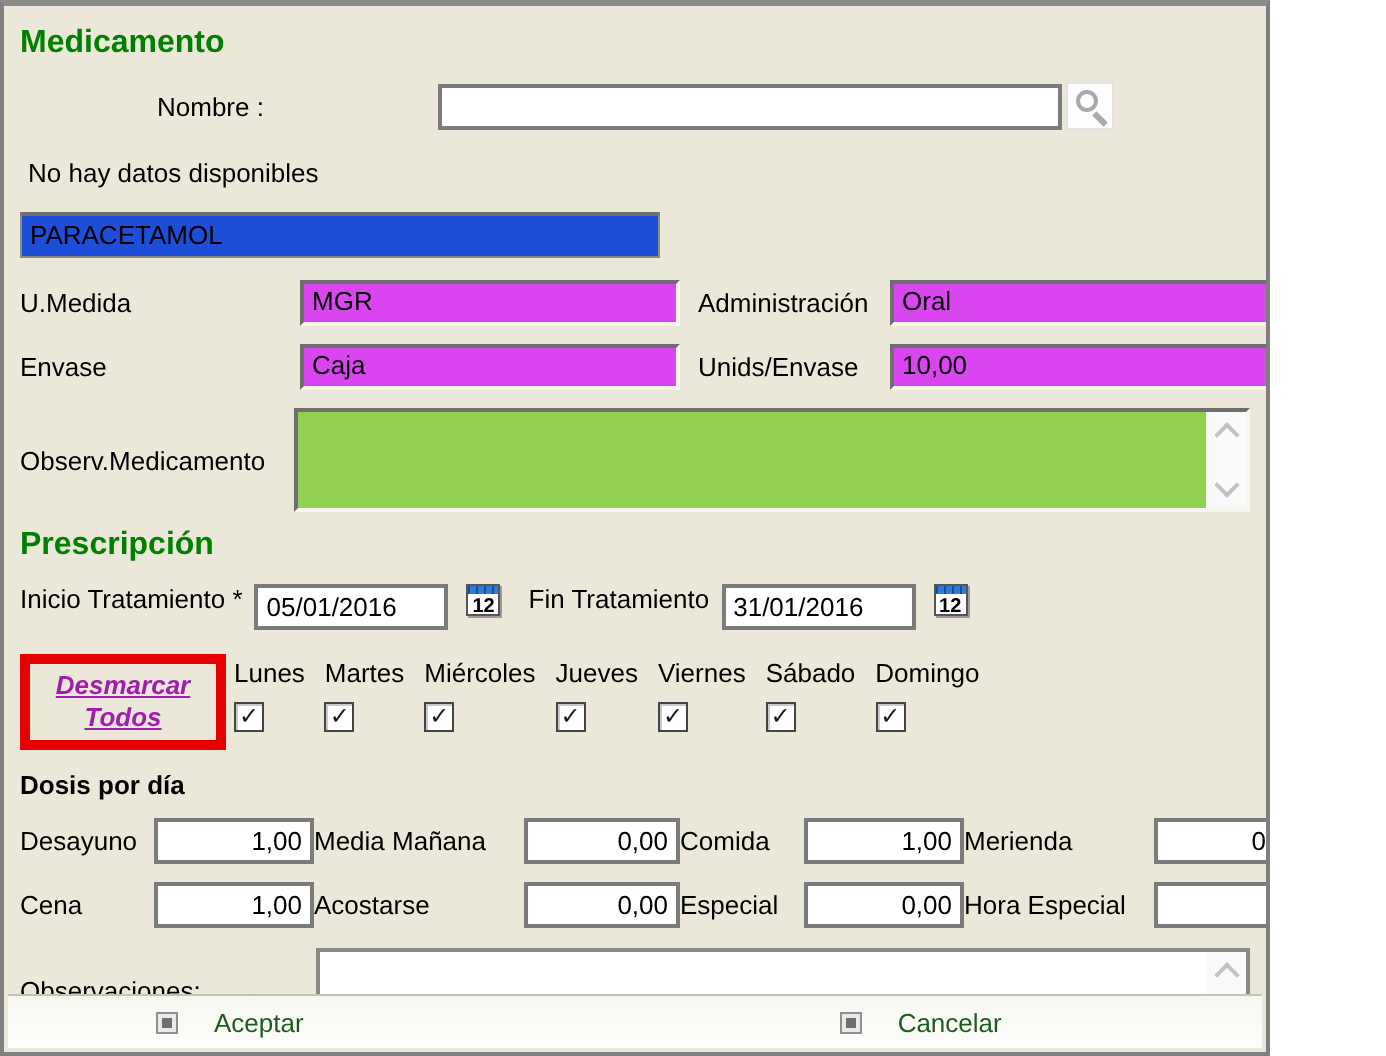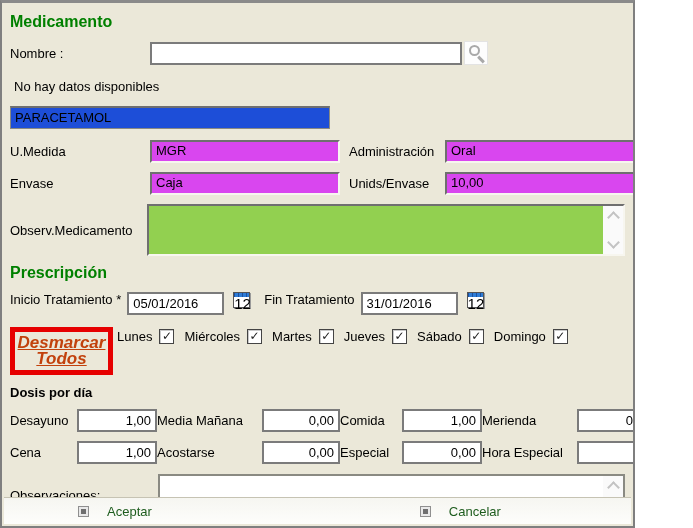--- a/index.html
+++ b/index.html
@@ -17,21 +17,21 @@
     border-top: 3px solid #8a8a8a;
     position: relative;
     overflow: hidden;
   }
   .content { padding: 8px 8px 0 8px; }
   .section-title {
     font-size: 16px; font-weight: bold; color: #008000;
     margin: 2px 0 10px 0;
   }
   
-  .nombre-row { display:flex; align-items:center; margin-bottom:14px; }
+  .nombre-row { display:flex; align-items:center; margin-bottom:14px;justify-content:center; }
   .nombre-row label { width: 140px; }
   .txt-input {
     height: 23px; border: 2px solid #7b7b7b; background: #fff;
     font-family: inherit; font-size: 13px; padding: 0 4px; outline: none;
   }
   #nombre-input { width: 312px; }
   .search-btn {
     width: 24px; height: 24px; margin-left: 2px; position: relative;
     background: #fdfdfd; border: 1px solid #e3e3e3; cursor: pointer;
     display:inline-block;
@@ -79,42 +79,42 @@
   }
   .chev { width:9px; height:9px; border:2.5px solid #c3c3c3; border-top:none; border-left:none; }
   .chev.up { transform: rotate(-135deg); }
   .chev.down { transform: rotate(45deg); }
   
   .dates-row { display:flex; align-items:flex-start; margin: 10px 0 12px 0; }
   .date-input { width: 97px; margin-left: 6px; }
   .cal-icon {
     width: 17px; height: 16px; margin-left: 9px; margin-right: 14px;
     border: 1px solid #555; background: #fff; box-shadow: 1px 1px 0 #9a9a9a;
-    font-size: 15px; font-weight: normal; text-align:center; line-height: 13px;
+    font-size: 10px; font-weight: bold; text-align:center; line-height: 13px;
     position: relative; cursor: pointer; display:inline-block;
   }
   .cal-icon .hd { position:absolute; top:0; left:0; right:0; height:4px;
     background: #2e7cd6;
     background-image: linear-gradient(90deg, #1b4f9e 1px, transparent 1px);
     background-size: 4px 4px; }
   .cal-icon .num { position:absolute; left:0; right:0; top:4px; }
   
   .days-row { display:flex; align-items:flex-start; }
   .redbox {
     border: 5px solid #e60000; width: 103px; min-height: 46px;
     display:flex; align-items:center; justify-content:center;
     text-align:center; padding: 3px 2px; background:#ebe8d9;
   }
   .desmarcar {
-    color: #c2410c; font-weight: bold; font-style: italic;
-    text-decoration: underline; font-size: 17px; line-height: 16px;
+    color: #a21caf; font-weight: bold; font-style: italic;
+    text-decoration: underline; font-size: 13px; line-height: 16px;
     cursor: pointer; display:block;
   }
   .day-cols { display:flex; gap: 10px; margin-left: 4px; padding-top: 2px; }
-  .day-col { display:flex; align-items:flex-end; gap:7px; }
+  .day-col { display:flex; flex-direction:column; align-items:flex-start; gap:7px; }
   .cb {
     width: 15px; height: 15px; background: #fff;
     border: 1px solid #444; box-shadow: inset 1px 1px 0 #c9c9c9;
     font-size: 12px; line-height: 13px; text-align:center; font-weight:bold;
     color:#1a1a1a; cursor: pointer;
   }
   .cb.checked::after { content: "\2713"; }
   
   .dosis-title { font-weight: bold; margin: 10px 0 9px 0; }
   .dosis-grid {
@@ -216,29 +216,33 @@
           <span>Desmarcar</span><br>
           <span>Todos</span>
         </a>
       </div>
       <div class="day-cols">
         <div class="day-col">
           <span>Lunes</span>
           <span class="cb checked"></span>
         </div>
         <div class="day-col">
+          <span>Martes</span>
+          <span class="cb checked"></span>
+        </div>
+        <div class="day-col">
           <span>Miércoles</span>
           <span class="cb checked"></span>
         </div>
         <div class="day-col">
-          <span>Martes</span>
-          <span class="cb checked"></span>
-        </div>
-        <div class="day-col">
           <span>Jueves</span>
+          <span class="cb checked"></span>
+        </div>
+        <div class="day-col">
+          <span>Viernes</span>
           <span class="cb checked"></span>
         </div>
         <div class="day-col">
           <span>Sábado</span>
           <span class="cb checked"></span>
         </div>
         <div class="day-col">
           <span>Domingo</span>
           <span class="cb checked"></span>
         </div>

